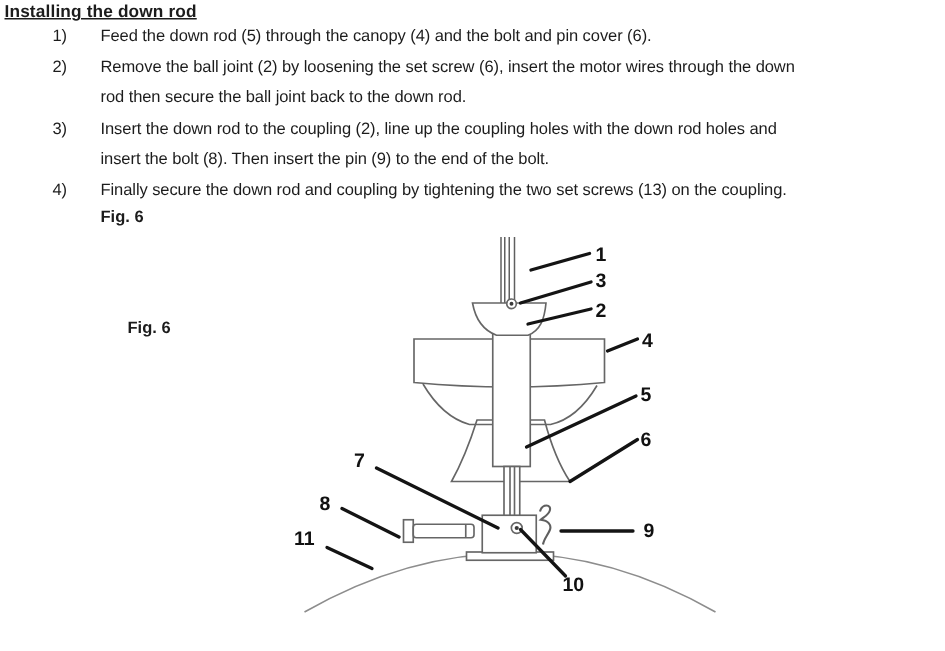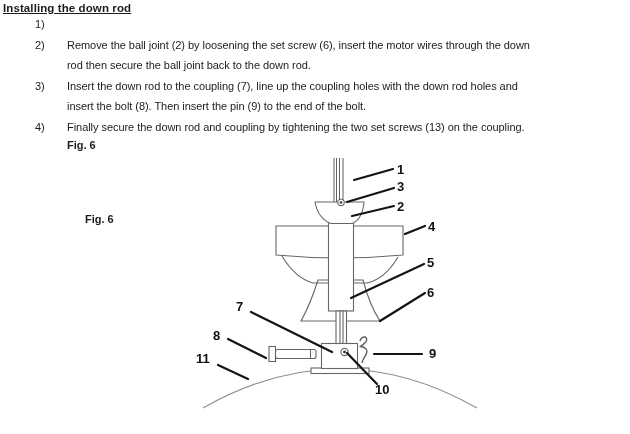--- a/index.html
+++ b/index.html
@@ -39,29 +39,30 @@
 </head>
 <body>
 
 <div class="page">
 
   <div class="doc-title">Installing the down rod</div>
 
   <div class="steps">
     <div class="step">
       <span class="step-num">1)</span>
+      <span class="step-text">Feed the down rod (5) through the canopy (4) and the bolt and pin cover (6).</span>
     </div>
     <div class="step">
       <span class="step-num">2)</span>
       <span class="step-text">Remove the ball joint (2) by loosening the set screw (6), insert the motor wires through the down
 rod then secure the ball joint back to the down rod.</span>
     </div>
     <div class="step">
       <span class="step-num">3)</span>
-      <span class="step-text">Insert the down rod to the coupling (7), line up the coupling holes with the down rod holes and
+      <span class="step-text">Insert the down rod to the coupling (2), line up the coupling holes with the down rod holes and
 insert the bolt (8). Then insert the pin (9) to the end of the bolt.</span>
     </div>
     <div class="step">
       <span class="step-num">4)</span>
       <span class="step-text">Finally secure the down rod and coupling by tightening the two set screws (13) on the coupling.</span>
     </div>
   </div>
 
   <div class="fig-caption-inline">Fig. 6</div>
   <div class="fig-caption-side">Fig. 6</div>

